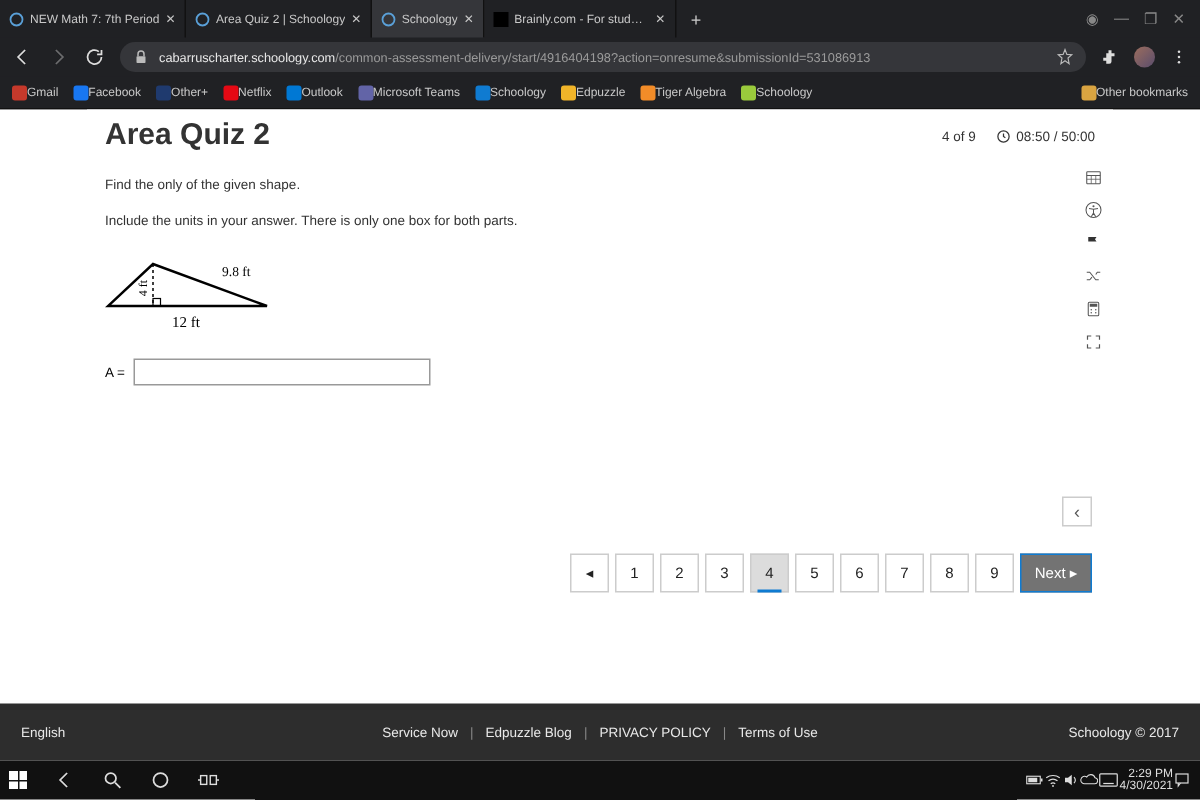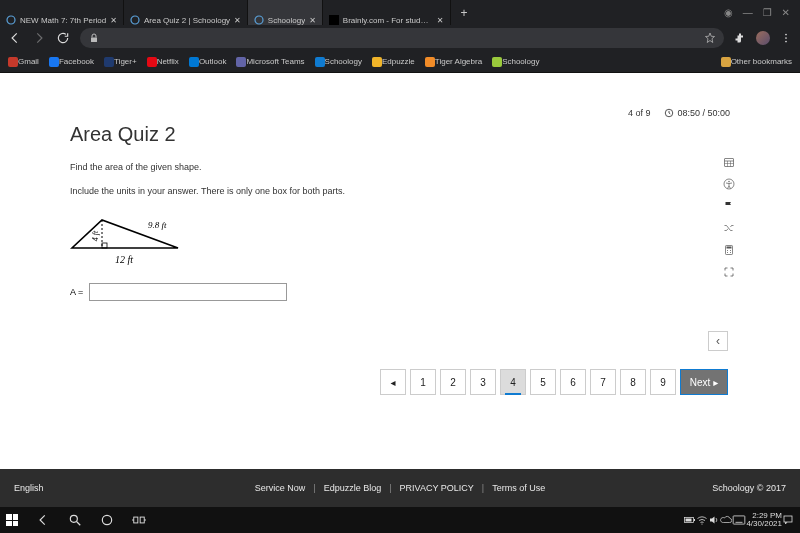--- a/index.html
+++ b/index.html
@@ -1,21 +1,21 @@
 <!DOCTYPE html>
 <html><head>
 <meta charset="utf-8">
 <style>
 * { margin: 0; padding: 0; box-sizing: border-box; }
 body { font-family: Arial, Helvetica, sans-serif; width: 800px; height: 533px; overflow: hidden; background: #fff; }
 
 
 .browser-top { background: #202124; color: #c9c9c9; }
 .tabstrip { display: flex; align-items: center; height: 25px; font-size: 8px; }
-.tab { display: flex; align-items: flex-end; gap: 4px; padding: 0 6px; height: 100%; border-right: 1px solid #111; min-width: 0; }
+.tab { display: flex; align-items: center; gap: 4px; padding: 0 6px; height: 100%; border-right: 1px solid #111; min-width: 0; }
 .tab.active { background: #35363a; }
 .tab-title { max-width: 90px; white-space: nowrap; overflow: hidden; text-overflow: ellipsis; }
 .tab svg, .tab .ico { flex: 0 0 10px; width: 10px; height: 10px; }
 .tab .close { margin-left: auto; }
 .tabstrip .plus { padding: 0 10px; font-size: 12px; }
 .win-controls { margin-left: auto; display: flex; gap: 10px; padding-right: 10px; color:#888; font-size:10px }
 
 .addrbar { display: flex; align-items: center; height: 26px; gap: 10px; padding: 0 8px; background:#202124 }
 .addrbar .navico { width: 14px; height: 14px; color:#aaa }
 .omnibox { flex: 1; background: #35363a; border-radius: 13px; height: 20px; display: flex; align-items: center; padding: 0 8px; font-size: 8.5px; gap: 6px; }
@@ -26,32 +26,32 @@
 
 .bookmarks { display: flex; align-items: center; height: 22px; gap: 10px; padding: 0 8px; font-size: 8px; background:#202124; border-bottom:1px solid #111 }
 .bm { display: flex; align-items: center; gap: 0; }
 .bm .bico { width: 10px; height: 10px; border-radius: 2px; }
 .bookmarks .spacer { flex: 1; }
 
 
 .page { background: #fff; height: 390px; position: relative; }
 .content-shell { position: absolute; left: 58px; right: 58px; top: 0; bottom: 58px; background:#fff; }
 .titlebar { display: flex; align-items: center; justify-content: space-between; padding: 6px 12px; font-size: 9px; color: #333; }
-.titlebar h1 { font-size: 20px; font-weight: 400; color: #333; margin-top: 44px; }
+.titlebar h1 { font-size: 20px; font-weight: 700; color: #333; }
 .titlebar .tb-right { display:flex; gap:14px; align-items:center }
 .titlebar .clockico { width:10px;height:10px }
 
 .body-row { display: flex; }
 .question-col { flex: 1; padding: 10px 15px 10px 12px; }
 .pp { text-align: right; font-size: 9px; padding: 10px 16px 6px 0; color:#333 }
 .icon-rail { width: 26px; display: flex; flex-direction: column; align-items: center; gap: 10px; padding-top: 4px; color:#555 }
 .icon-rail .rico { width: 12px; height: 12px; }
 .qtext { font-size: 9px; color: #333; margin-bottom: 14px; }
 
-.triangle-wrap { margin: 4px 0 2px 0; font-style: italic; }
+.triangle-wrap { margin: 4px 0 2px 0; }
 .base-label { font-family: "Comic Sans MS", cursive; font-size: 10px; text-align:center; margin-top:2px; width:108px }
 
 .ans-row { display: flex; align-items: center; gap: 6px; font-size: 9px; margin-top: 18px; }
 .ans-row input { width: 198px; height: 18px; border: 1px solid #999; font-size:9px; padding:0 3px }
 
 .pager { position: absolute; right: 14px; bottom: 10px; display: flex; align-items: center; gap: 4px; }
 .pg { width: 26px; height: 26px; border: 1px solid #ccc; background: #fff; font-size: 10px; display:flex;align-items:center;justify-content:center; color:#222 }
 .pg.active { background: #dcdcdc; position:relative }
 .pg.active::after { content:""; position:absolute; left:4px; right:4px; bottom:-1px; height:2px; background:#0f7bd1 }
 .next { width: 48px; background: #737373; color: #fff; border-color:#0f7bd1 }
@@ -121,20 +121,21 @@
         <path d="M9 4l8 8-8 8" stroke="#ddd" stroke-width="2" fill="none"></path>
       </svg>
     <svg class="navico" viewBox="0 0 24 24">
         <path d="M20 12a8 8 0 1 1-3-6.2M20 4v5h-5" stroke="#ddd" stroke-width="2" fill="none"></path>
       </svg>
     <div class="omnibox">
       <svg class="ricon" viewBox="0 0 24 24">
           <rect x="6" y="11" width="12" height="9" rx="1" fill="#bbb"></rect>
           <path d="M8 11V8a4 4 0 0 1 8 0v3" stroke="#bbb" stroke-width="2" fill="none"></path>
         </svg>
+      <span class="url"><span class="host">cabarruscharter.schoology.com</span><span>/common-assessment-delivery/start/4916404198?action=onresume&amp;submissionId=531086913</span></span>
       <svg class="ricon" viewBox="0 0 24 24" style="margin-left:auto">
           <path d="M12 2l2.5 6.5L21 9l-5 4.3L17.5 21 12 17l-5.5 4L8 13.3 3 9l6.5-.5z" fill="none" stroke="#bbb" stroke-width="1.5"></path>
         </svg>
     </div>
     <svg class="ricon" viewBox="0 0 24 24">
         <path d="M10 3h4v4h4v4h-4v7a3 3 0 0 1-3 3H7v-4H3v-4h4V7h3z" fill="#ddd"></path>
       </svg>
     <div class="avatar"></div>
     <svg class="ricon" viewBox="0 0 24 24">
         <circle cx="12" cy="5" r="1.7" fill="#ddd"></circle>
@@ -147,21 +148,21 @@
     <div class="bm">
         <span class="bico" style="background:#c5392b"></span>
         <span>Gmail</span>
       </div>
     <div class="bm">
         <span class="bico" style="background:#1877f2"></span>
         <span>Facebook</span>
       </div>
     <div class="bm">
         <span class="bico" style="background:#1f3a6e"></span>
-        <span>Tiger+</span>
+        <span>Other+</span>
       </div>
     <div class="bm">
         <span class="bico" style="background:#e50914"></span>
         <span>Netflix</span>
       </div>
     <div class="bm">
         <span class="bico" style="background:#0078d4"></span>
         <span>Outlook</span>
       </div>
     <div class="bm">
@@ -203,21 +204,21 @@
               <circle cx="12" cy="12" r="9" fill="none" stroke="#333" stroke-width="2"></circle>
               <path d="M12 7v5l3 2" stroke="#333" stroke-width="2" fill="none"></path>
             </svg>
           <span>08:50 / 50:00</span>
         </span>
       </div>
     </div>
 
     <div class="body-row">
       <div class="question-col">
-        <p class="qtext">Find the area of the given shape.</p>
+        <p class="qtext">Find the only of the given shape.</p>
         <p class="qtext">Include the units in your answer.  There is only one box for both parts.</p>
 
         <div class="triangle-wrap">
           <svg width="140" height="42" viewBox="0 0 140 42">
             <polygon points="2,38 108,38 32,10" fill="none" stroke="#000" stroke-width="1.6"></polygon>
             <line x1="32" y1="10" x2="32" y2="38" stroke="#000" stroke-width="1" stroke-dasharray="2 2"></line>
             <rect x="32" y="33" width="5" height="5" fill="none" stroke="#000" stroke-width="0.8"></rect>
             <text x="28" y="26" font-size="8" font-family="Comic Sans MS" text-anchor="middle" transform="rotate(-90 28 26)">4 ft</text>
             <text x="78" y="18" font-size="9" font-family="Comic Sans MS">9.8 ft</text>
           </svg>

